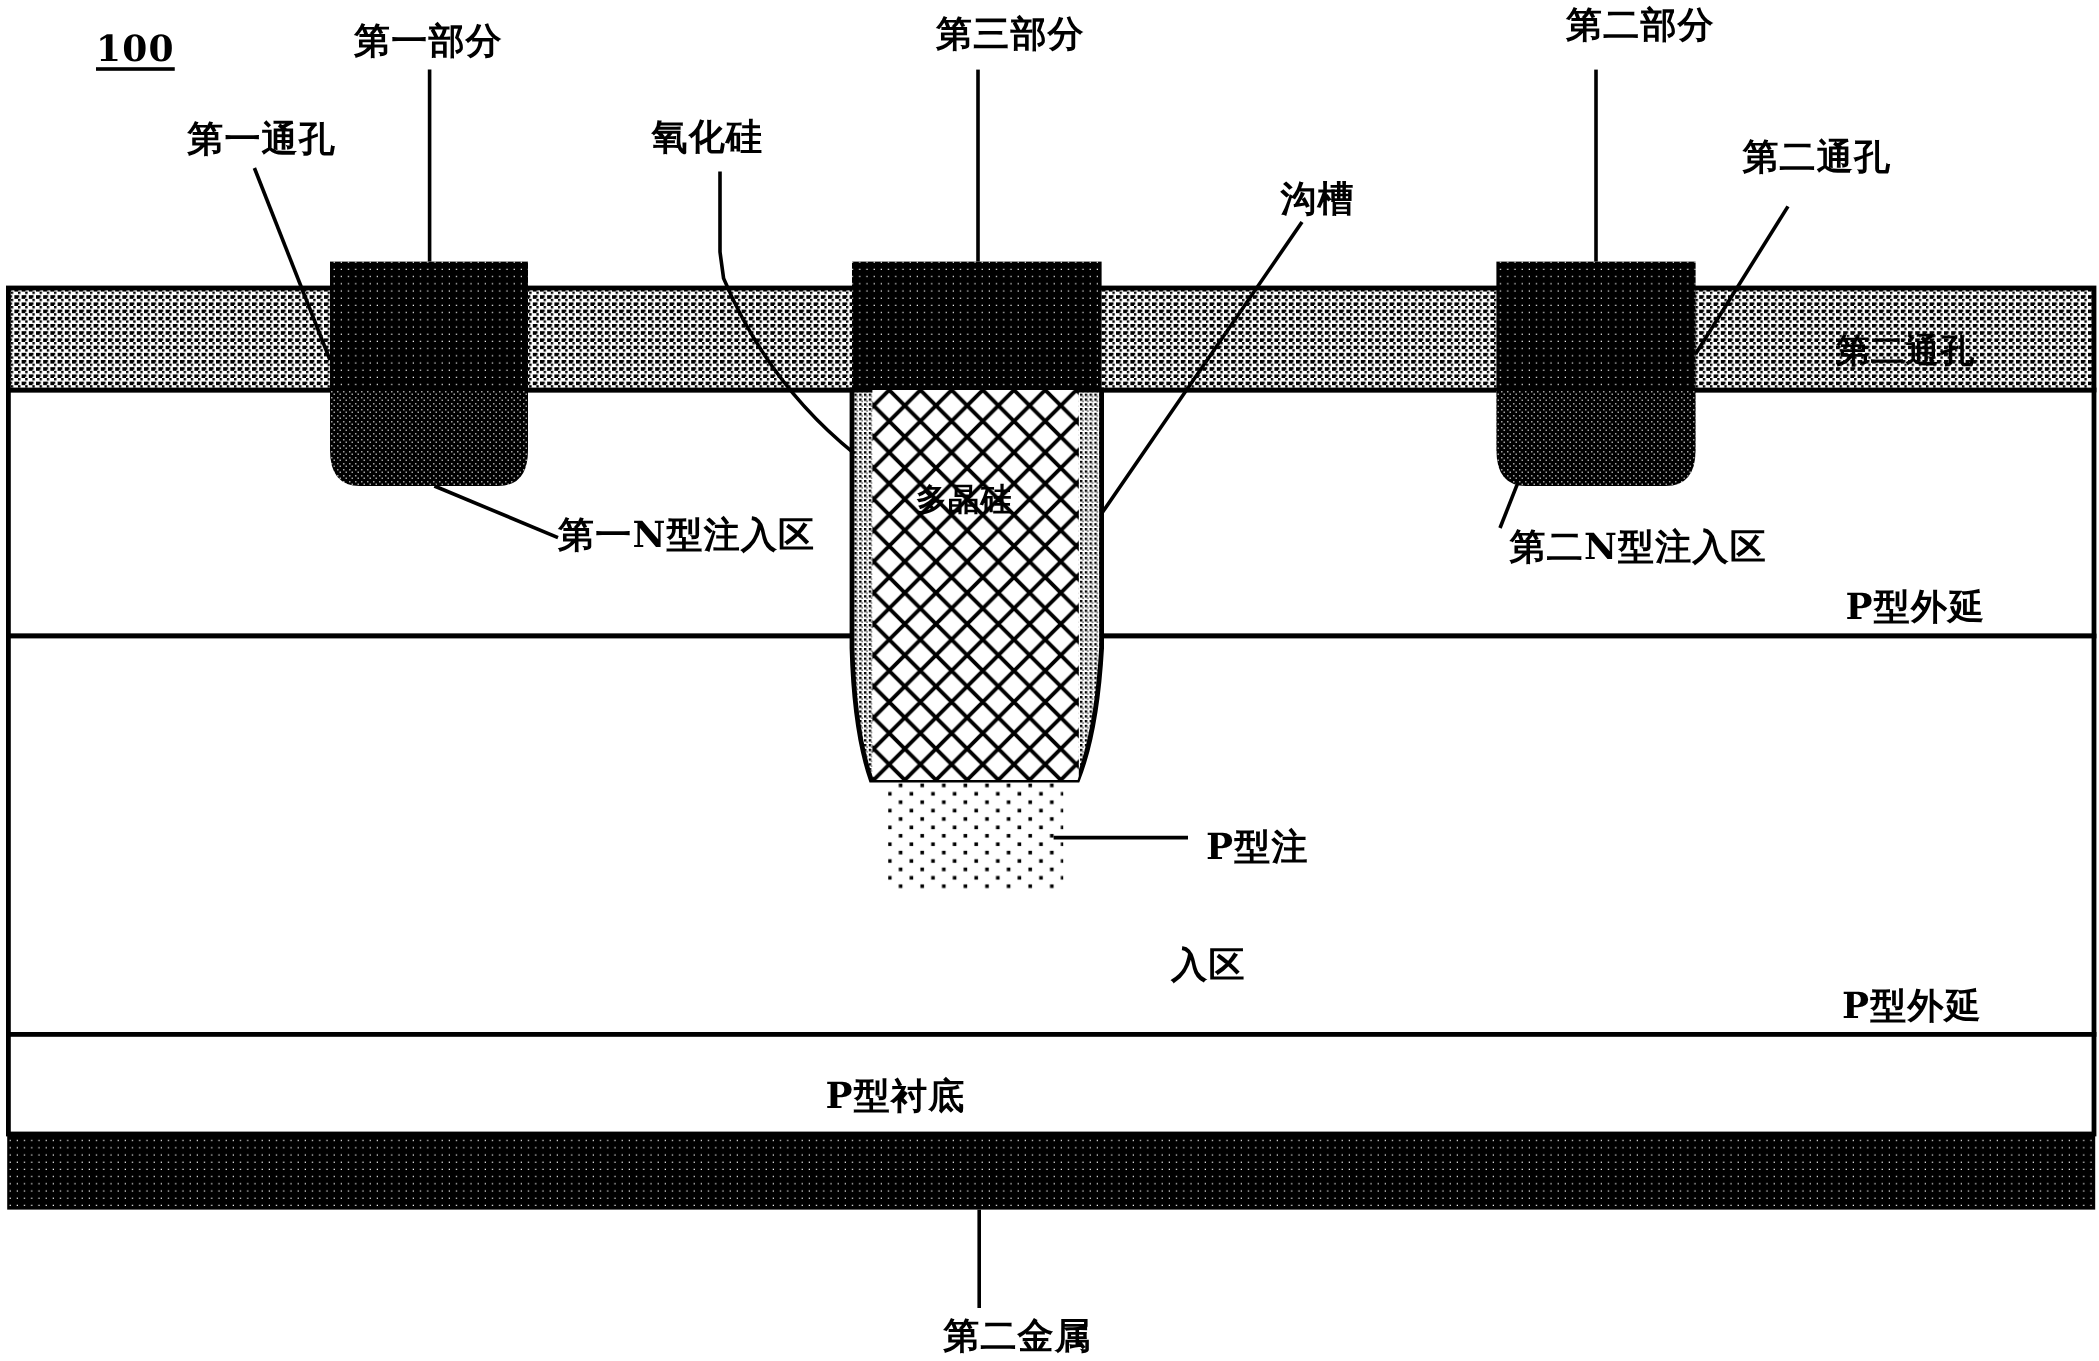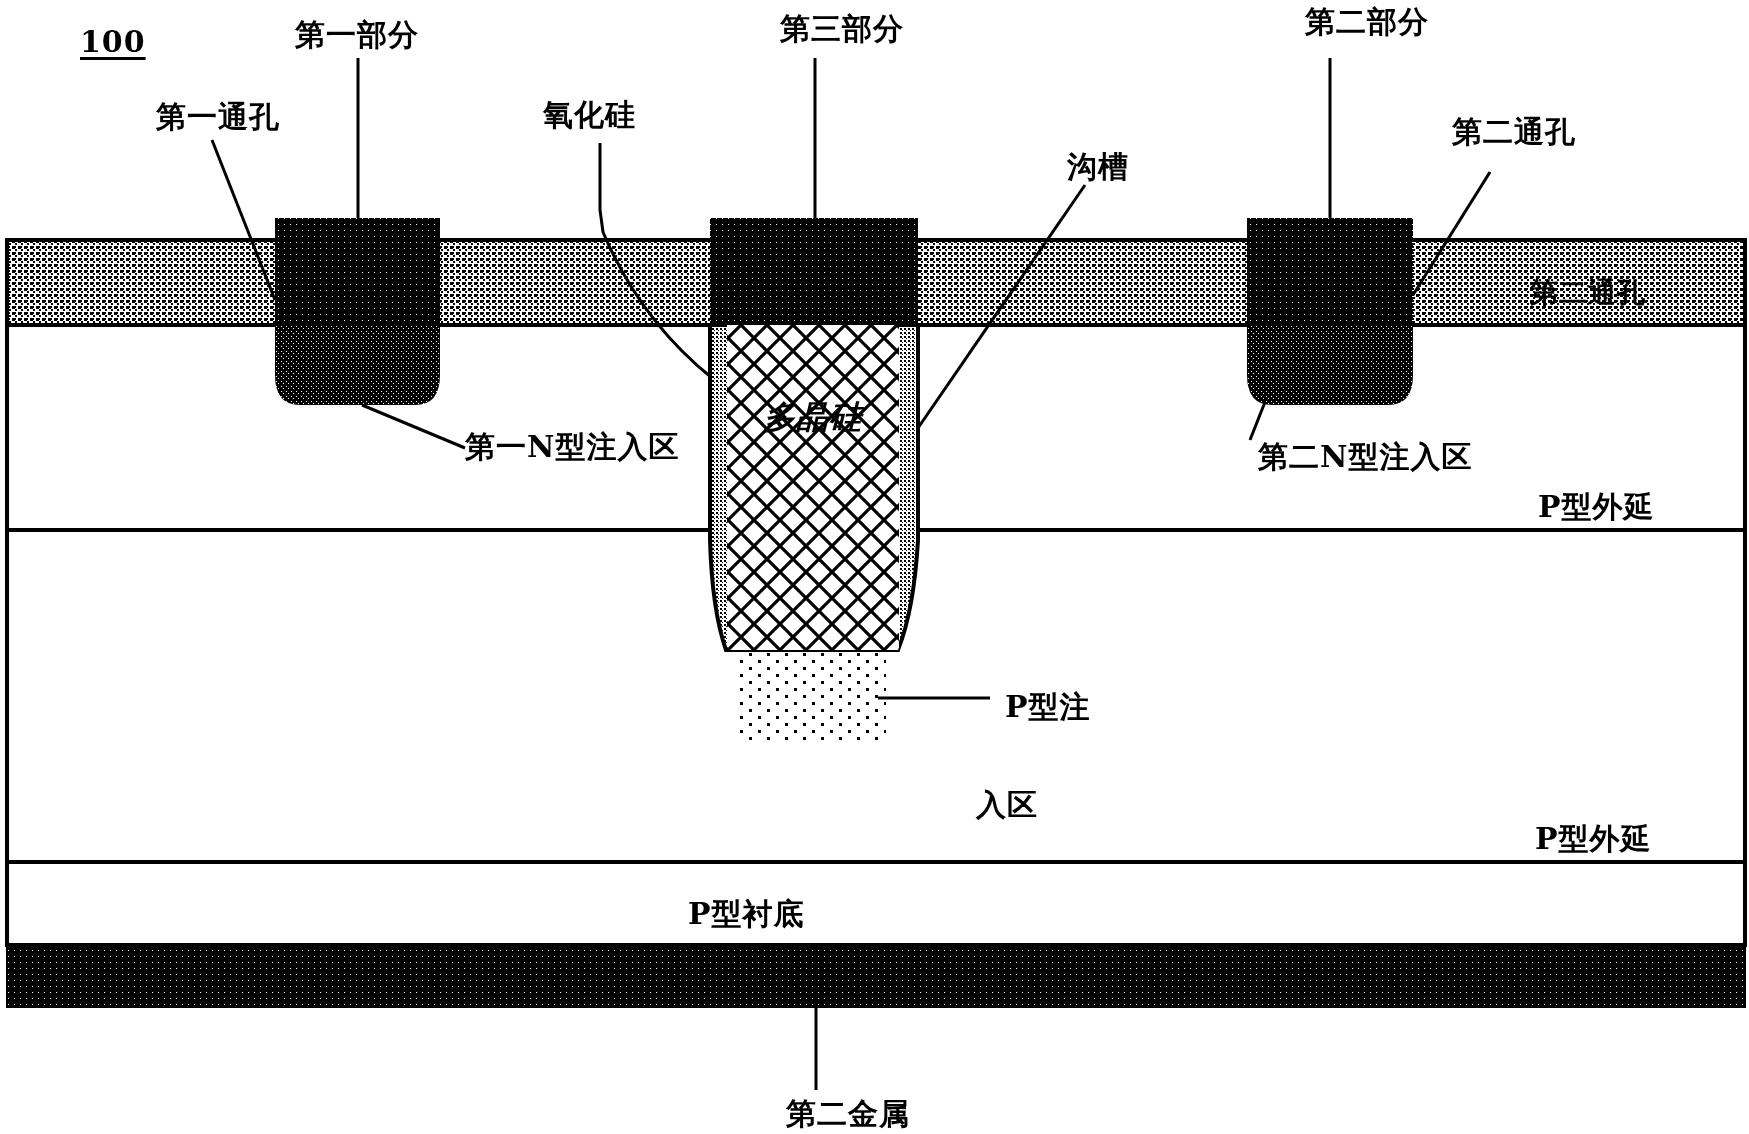--- a/index.html
+++ b/index.html
@@ -89,21 +89,21 @@
 
 <div class="lbl fig-num" style="left:80px;top:25px;">100</div>
 <div class="lbl" style="left:295px;top:18px;">第一部分</div>
 <div class="lbl" style="left:780px;top:12px;">第三部分</div>
 <div class="lbl" style="left:1305px;top:5px;">第二部分</div>
 <div class="lbl" style="left:156px;top:100px;">第一通孔</div>
 <div class="lbl" style="left:543px;top:98px;">氧化硅</div>
 <div class="lbl" style="left:1067px;top:150px;">沟槽</div>
 <div class="lbl" style="left:1452px;top:115px;">第二通孔</div>
 <div class="lbl" style="left:1530px;top:276px;font-size:28px;">第二通孔</div>
-<div class="lbl" style="left:763px;top:400px;font-size:32px;font-style:italic;">多晶硅</div>
+<div class="lbl" style="left:763px;top:400px;font-size:26px;">多晶硅</div>
 <div class="lbl" style="left:465px;top:430px;">第一N型注入区</div>
 <div class="lbl" style="left:1210px;top:440px;margin-left:48px;">第二N型注入区</div>
 <div class="lbl" style="left:1538px;top:490px;">P型外延</div>
 <div class="lbl" style="left:1005px;top:690px;">P型注</div>
 <div class="lbl" style="left:976px;top:743px;margin-top:45px;">入区</div>
 <div class="lbl" style="left:1535px;top:822px;">P型外延</div>
 <div class="lbl" style="left:688px;top:897px;">P型衬底</div>
 <div class="lbl" style="left:760px;top:1097px;margin-left:26px;">第二金属</div>
 
 </body></html>

